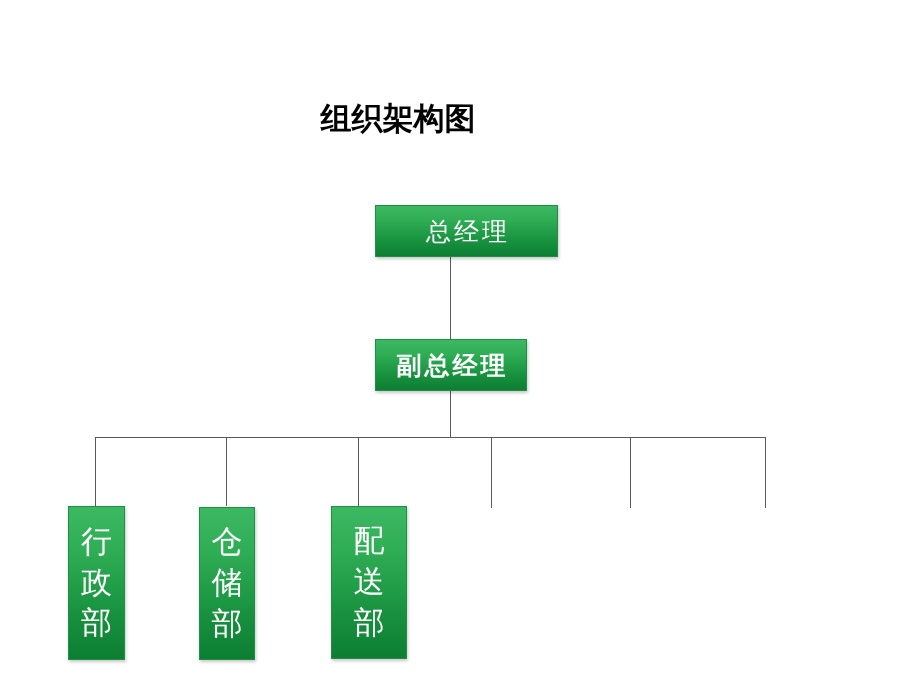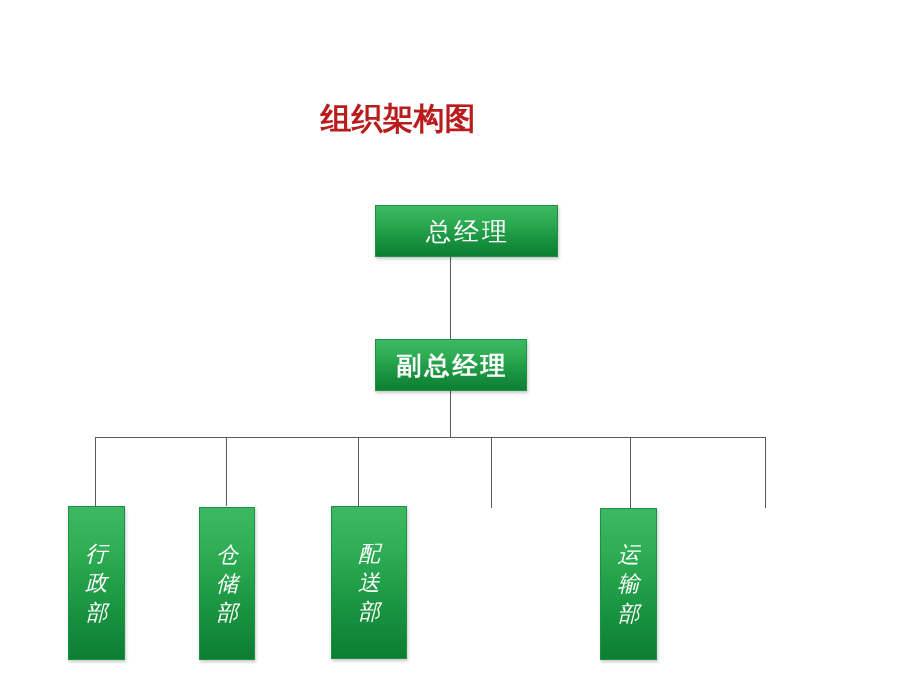--- a/index.html
+++ b/index.html
@@ -36,21 +36,21 @@
   }
   .title-sub {
     position: absolute;
     left: 0;
     top: 101px;
     width: 796px;
     text-align: center;
     font-size: 31px;
     font-weight: bold;
     line-height: 1.15;
-    color: #b91c1c;
+    color: #000000;
     white-space: nowrap;
   }
 
   
   .line {
     position: absolute;
     background: #595959;
   }
   .line-v { width: 1px; }
   .line-h { height: 1px; }
@@ -69,25 +69,24 @@
     text-align: center;
   }
 
   .node-exec {
     font-size: 25px;
     letter-spacing: 3px;
     text-indent: 3px;
   }
 
   .node-dept {
-    font-size: 22px;
+    font-size: 31px;
     line-height: 1.32;
     letter-spacing: 0px;
     writing-mode: horizontal-tb;
-    font-style: italic;
   }
   .node-dept .dept-label {
     display: block;
     width: 1em;
     word-break: break-all;
     white-space: normal;
   }
 </style>
 </head>
 <body>
@@ -124,18 +123,15 @@
 
   <div class="node node-dept" style="left:199px; top:507px; width:56px; height:153px;">
     <span class="dept-label">仓储部</span>
   </div>
 
   <div class="node node-dept" style="left:331px; top:506px; width:76px; height:153px;">
     <span class="dept-label">配送部</span>
   </div>
 
 
-  <div class="node node-dept" style="left:600px; top:508px; width:57px; height:152px;">
-    <span class="dept-label">运输部</span>
-  </div>
 
 
 </div>
 
 </body></html>

